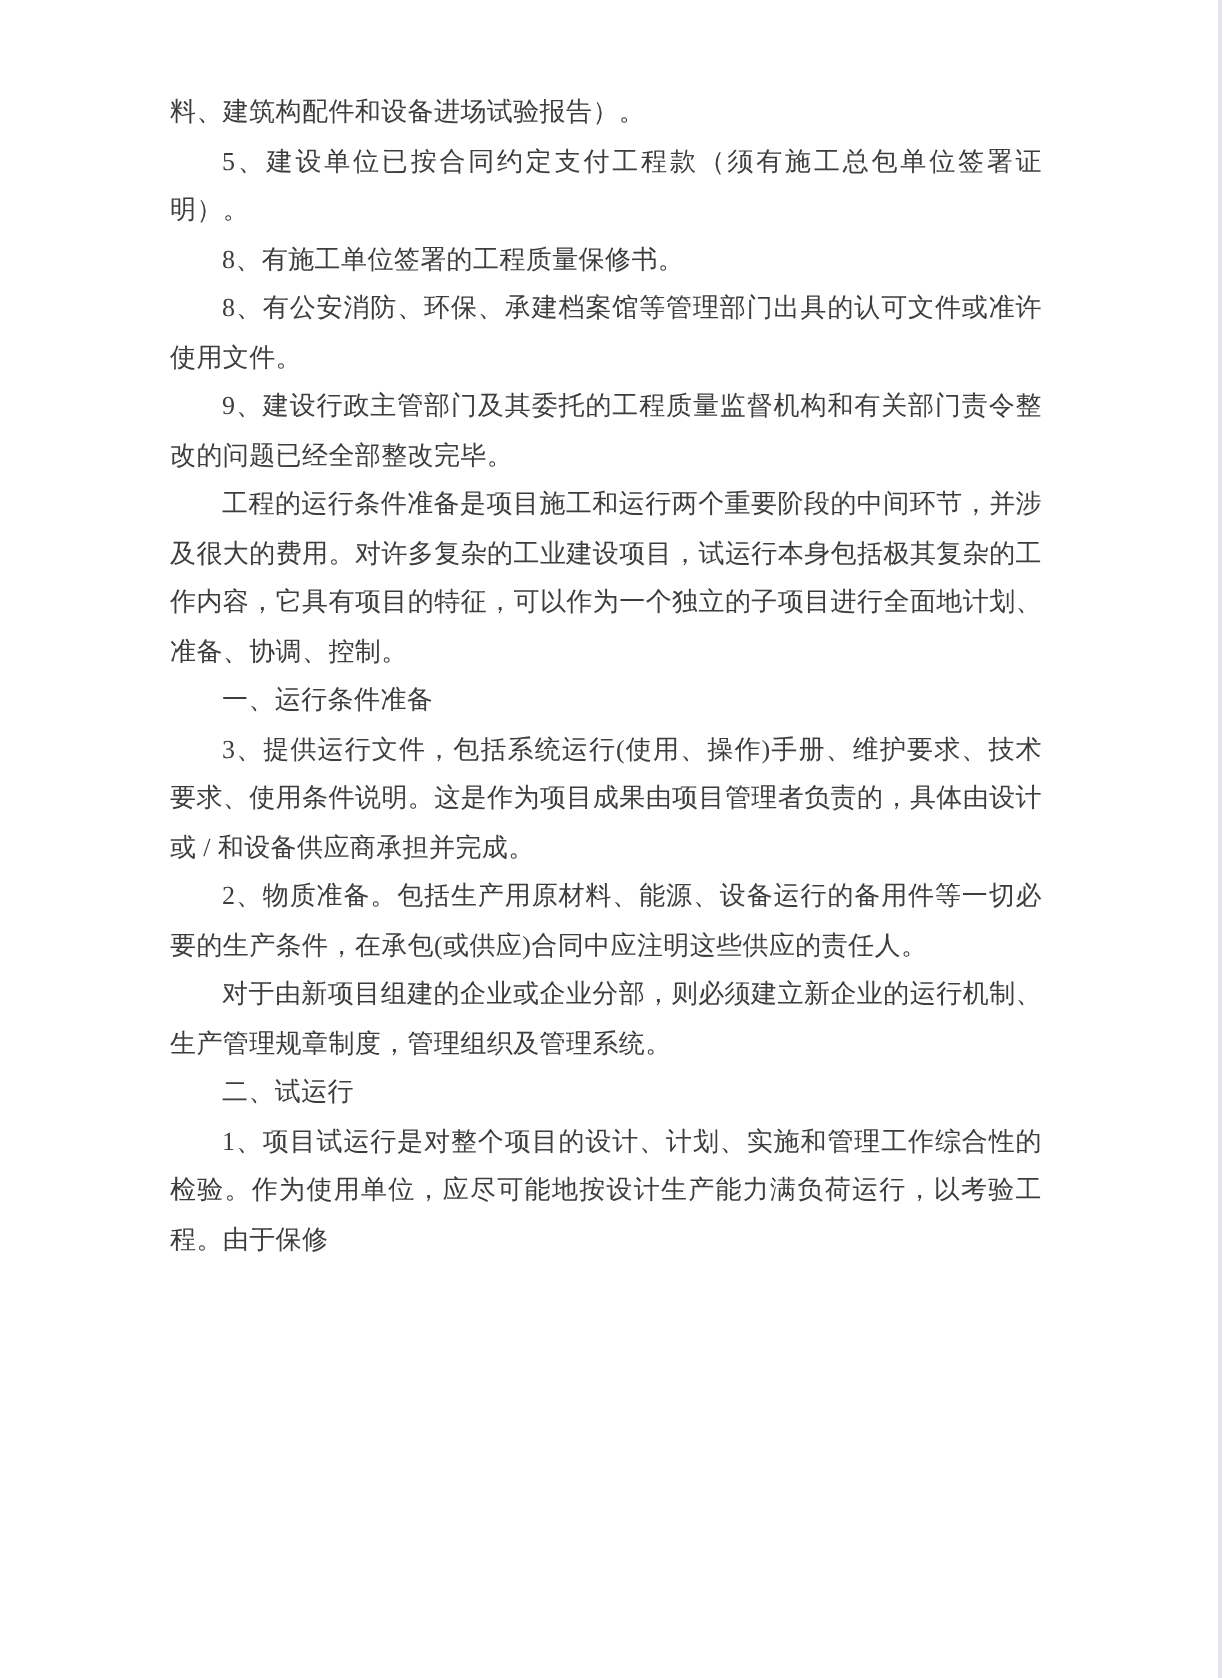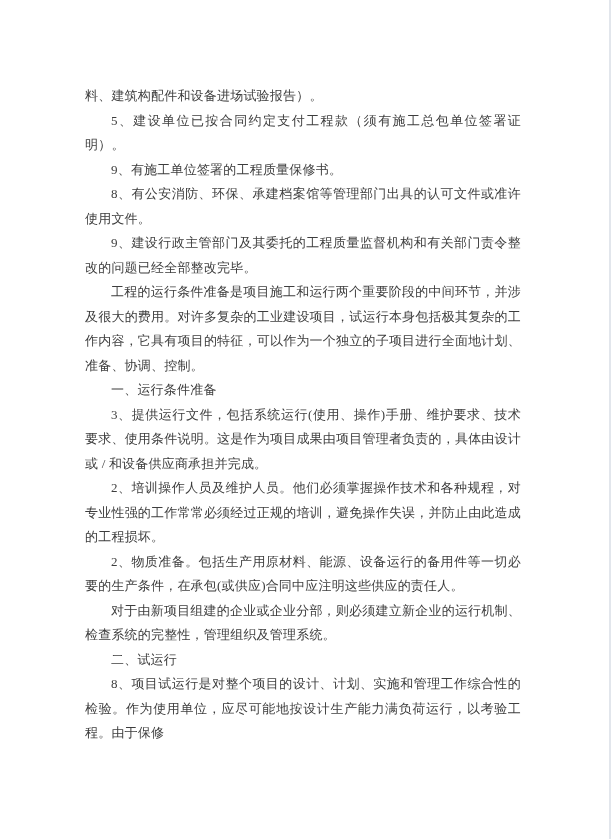--- a/index.html
+++ b/index.html
@@ -25,43 +25,41 @@
     position: absolute;
     left: 85px;
     top: 44px;
     width: 436px;
     font-family: "Liberation Serif", "DejaVu Serif", serif;
     font-size: 13px;
     line-height: 24.5px;
     letter-spacing: 0.2px;
     text-align: justify;
     word-break: break-all;
-    margin-top: 40px;
   }
   .content p {
     margin: 0;
     padding: 0;
   }
   .content p.indent {
     text-indent: 2em;
   }
 </style>
 </head>
 <body>
 
 <div class="page" style="background: rgb(255, 255, 255);">
   <div class="page-edge" style="background: rgb(226, 230, 236);"></div>
   <div class="content" style="color: rgb(61, 61, 61);">
       <p class="">料、建筑构配件和设备进场试验报告）。</p>
       <p class="indent">5、建设单位已按合同约定支付工程款（须有施工总包单位签署证明）。</p>
-      <p class="indent">9、有施工单位签署的工程质量保修书。</p>
+      <p class="indent">8、有施工单位签署的工程质量保修书。</p>
       <p class="indent">8、有公安消防、环保、承建档案馆等管理部门出具的认可文件或准许使用文件。</p>
       <p class="indent">9、建设行政主管部门及其委托的工程质量监督机构和有关部门责令整改的问题已经全部整改完毕。</p>
       <p class="indent">工程的运行条件准备是项目施工和运行两个重要阶段的中间环节，并涉及很大的费用。对许多复杂的工业建设项目，试运行本身包括极其复杂的工作内容，它具有项目的特征，可以作为一个独立的子项目进行全面地计划、准备、协调、控制。</p>
       <p class="indent">一、运行条件准备</p>
       <p class="indent">3、提供运行文件，包括系统运行(使用、操作)手册、维护要求、技术要求、使用条件说明。这是作为项目成果由项目管理者负责的，具体由设计或 / 和设备供应商承担并完成。</p>
-      <p class="indent">2、培训操作人员及维护人员。他们必须掌握操作技术和各种规程，对专业性强的工作常常必须经过正规的培训，避免操作失误，并防止由此造成的工程损坏。</p>
       <p class="indent">2、物质准备。包括生产用原材料、能源、设备运行的备用件等一切必要的生产条件，在承包(或供应)合同中应注明这些供应的责任人。</p>
-      <p class="indent">对于由新项目组建的企业或企业分部，则必须建立新企业的运行机制、检查系统的完整性，管理组织及管理系统。</p>
+      <p class="indent">对于由新项目组建的企业或企业分部，则必须建立新企业的运行机制、生产管理规章制度，管理组织及管理系统。</p>
       <p class="indent">二、试运行</p>
-      <p class="indent">8、项目试运行是对整个项目的设计、计划、实施和管理工作综合性的检验。作为使用单位，应尽可能地按设计生产能力满负荷运行，以考验工程。由于保修</p>
+      <p class="indent">1、项目试运行是对整个项目的设计、计划、实施和管理工作综合性的检验。作为使用单位，应尽可能地按设计生产能力满负荷运行，以考验工程。由于保修</p>
     </div>
 </div>
 
 </body></html>

